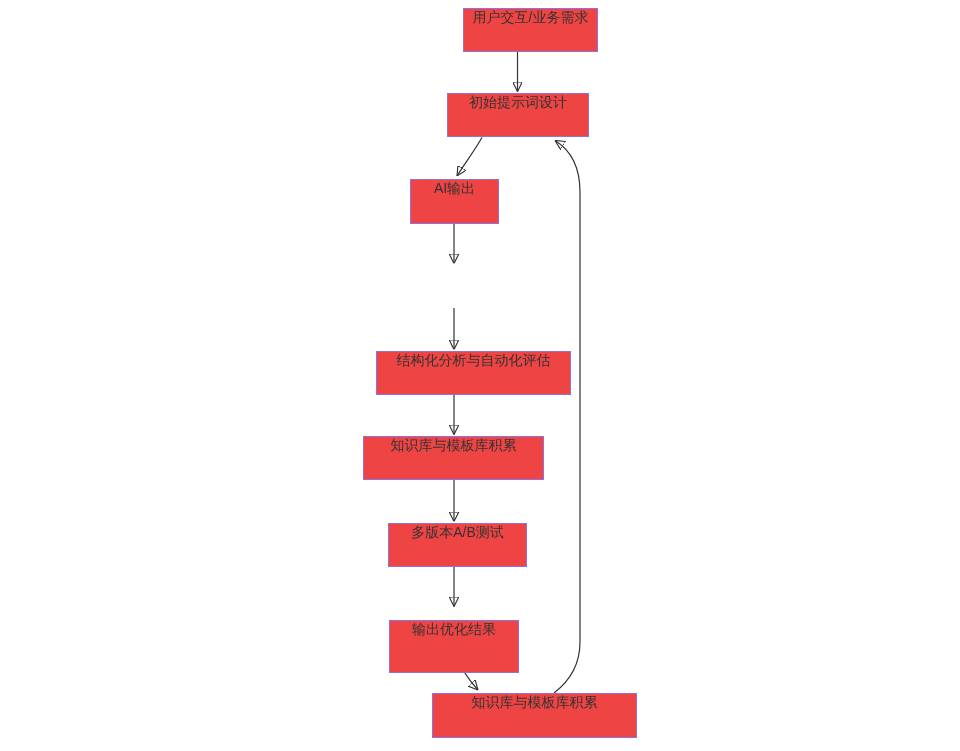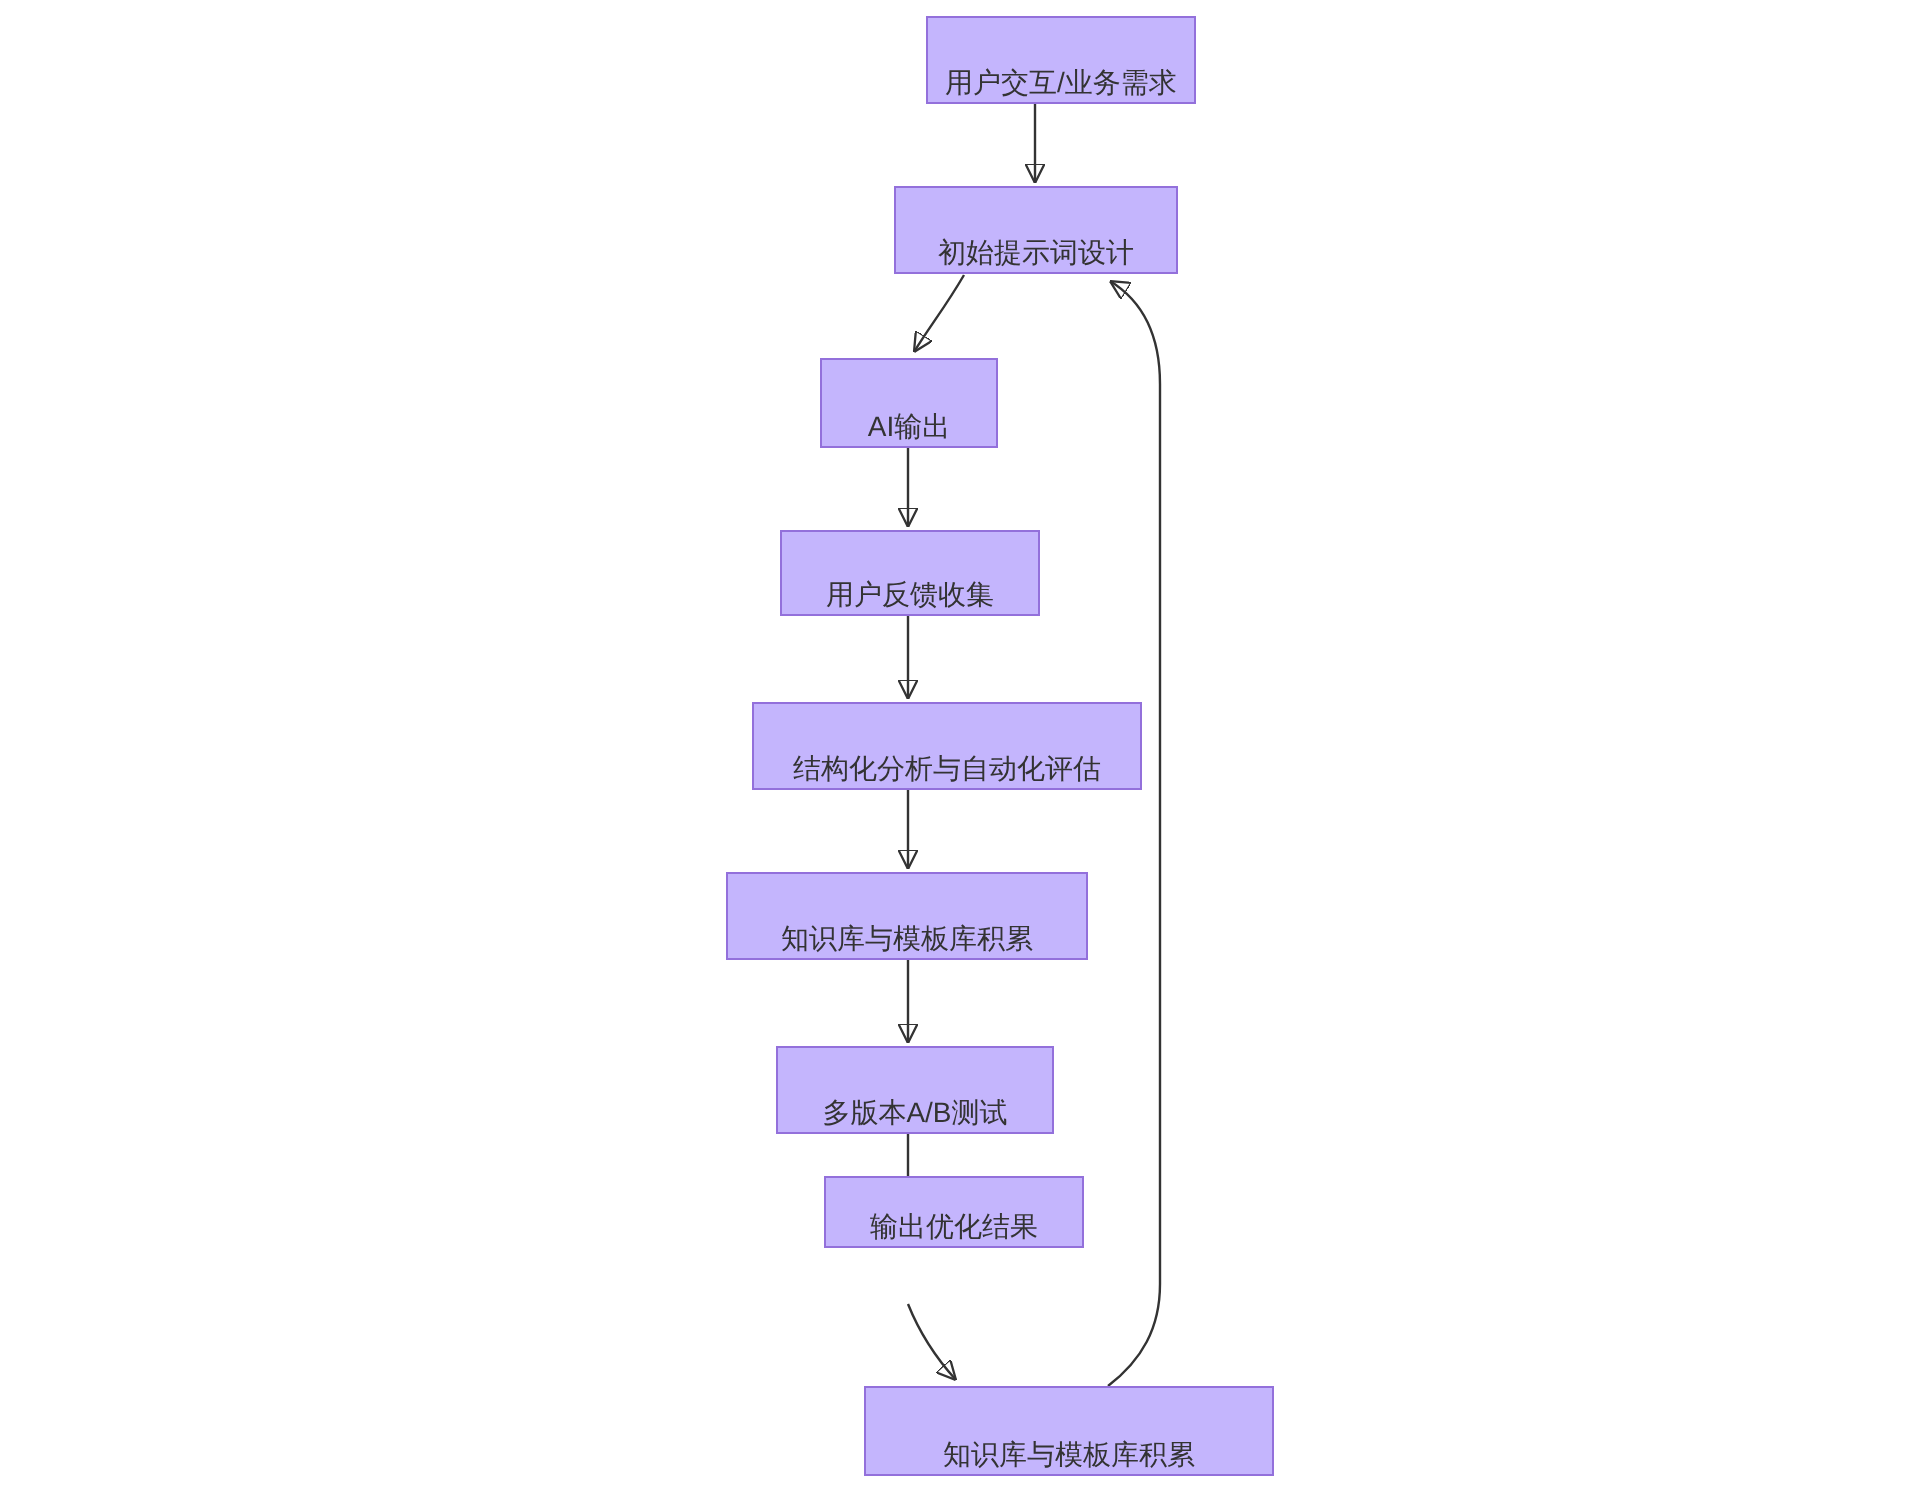--- a/index.html
+++ b/index.html
@@ -24,39 +24,39 @@
     pointer-events: none;
   }
   .edges-layer path {
     fill: none;
     stroke: #333333;
     stroke-width: 1.2px;
   }
   .node {
     position: absolute;
     box-sizing: border-box;
-    background: #c4b5fd;
+    background: #ef4444;
     border: 1px solid #9370DB;
     color: #333333;
     font-size: 14px;
     display: flex;
-    align-items: flex-end;
+    align-items: flex-start;
     justify-content: center;
     text-align: center;
     white-space: nowrap;
   }
   
   .n-a { left: 463px; top: 8px;   width: 135px; height: 44px; }
   .n-b { left: 447px; top: 93px;  width: 142px; height: 44px; }
   .n-c { left: 410px; top: 179px; width: 89px;  height: 45px; }
   .n-d { left: 390px; top: 265px; width: 130px; height: 43px; }
   .n-e { left: 356px; top: 351px; width: 195px; height: 44px; margin-left: 20px; }
   .n-f { left: 363px; top: 436px; width: 181px; height: 44px; }
   .n-g { left: 388px; top: 523px; width: 139px; height: 44px; }
-  .n-h { left: 389px; top: 588px; width: 130px; height: 36px; margin-left: 23px; }
+  .n-h { left: 389px; top: 620px; width: 130px; height: 53px; }
   .n-i { left: 432px; top: 693px; width: 205px; height: 45px; }
 </style>
 </head>
 <body>
 
 <div class="canvas">
 
   <svg class="edges-layer" viewBox="0 0 960 751" xmlns="http://www.w3.org/2000/svg">
     <defs>
       <marker id="arrow" viewBox="0 0 10 10" refX="10" refY="5" markerWidth="8" markerHeight="8" orient="auto">
@@ -76,23 +76,20 @@
 
   <div class="node n-a">
     <span>用户交互/业务需求</span>
   </div>
   <div class="node n-b">
     <span>初始提示词设计</span>
   </div>
   <div class="node n-c">
     <span>AI输出</span>
   </div>
-  <div class="node n-d">
-    <span>用户反馈收集</span>
-  </div>
   <div class="node n-e">
     <span>结构化分析与自动化评估</span>
   </div>
   <div class="node n-f">
     <span>知识库与模板库积累</span>
   </div>
   <div class="node n-g">
     <span>多版本A/B测试</span>
   </div>
   <div class="node n-h">

